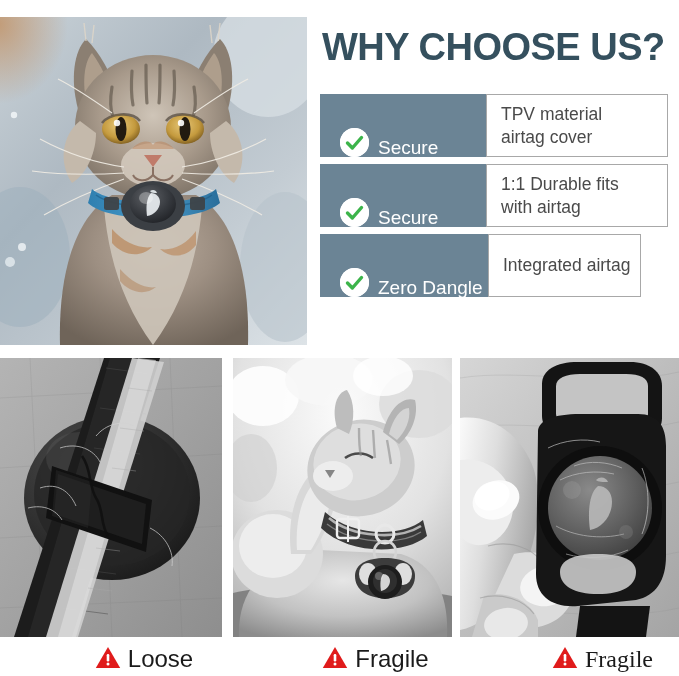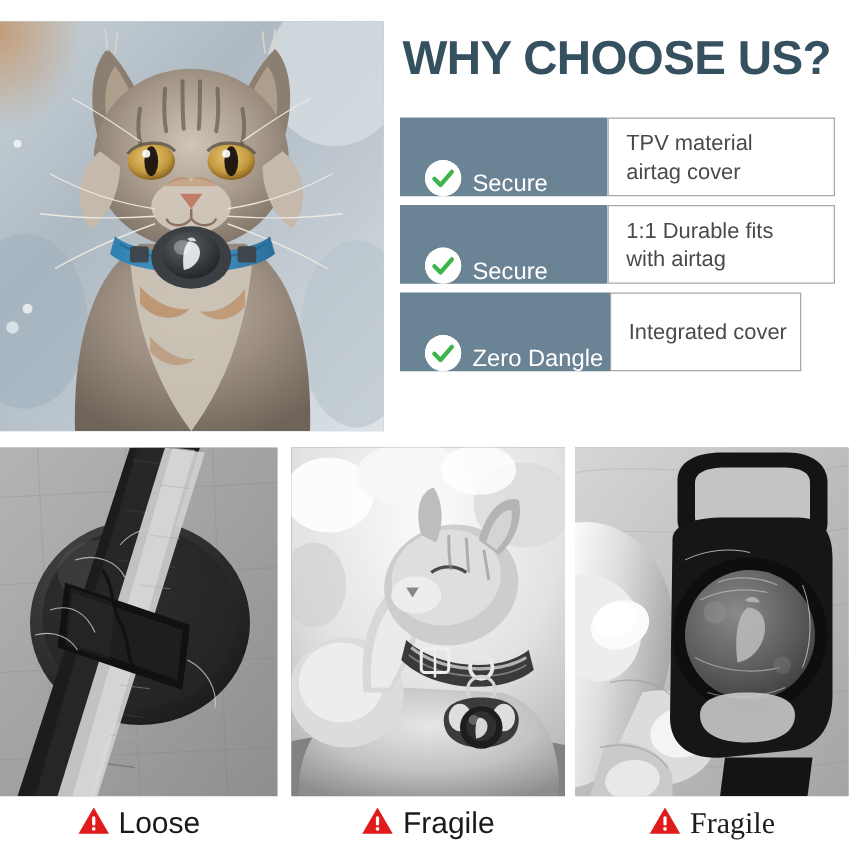--- a/index.html
+++ b/index.html
@@ -119,20 +119,21 @@
 
   
   .caption {
     position: absolute;
     top: 642px;
     height: 34px;
     display: flex;
     align-items: center;
     justify-content: center;
     gap: 7px;
+    padding-left: 33px;
   }
   .cap-1 { left: 0;     width: 222px; }
   .cap-2 { left: 233px; width: 219px; }
   .cap-3 { left: 460px; width: 219px; font-family: Liberation Serif, serif; }
 
   .warn-icon { flex: 0 0 auto; display: block; }
   .caption-label {
     font-size: 24px;
     color: #1a1a1a;
     line-height: 1;
@@ -301,21 +302,21 @@
     <div class="fcell-left">
       <span class="check-icon">
         <svg width="29" height="29" viewBox="0 0 29 29">
           <circle cx="14.5" cy="14.5" r="14.5" fill="#ffffff"></circle>
           <path d="M7.5 15 L12.4 20 L21.5 9.5" stroke="#3cb44a" stroke-width="3.4" fill="none" stroke-linecap="round" stroke-linejoin="round"></path>
         </svg>
       </span>
       <span class="fcell-left-label">Zero Dangle</span>
     </div>
     <div class="fcell-right">
-      <span class="fcell-right-label" style="white-space: pre-line;">Integrated cover</span>
+      <span class="fcell-right-label" style="white-space: pre-line;">Integrated airtag</span>
     </div>
   </div>
 
 </div>
 
 <div class="strip-photo sp-1">
   <svg viewBox="0 0 222 279" preserveAspectRatio="xMidYMid slice">
     <defs>
       <linearGradient id="g1bg" x1="0" y1="0" x2="1" y2="1">
         <stop offset="0%" stop-color="#b4b4b4"></stop>

